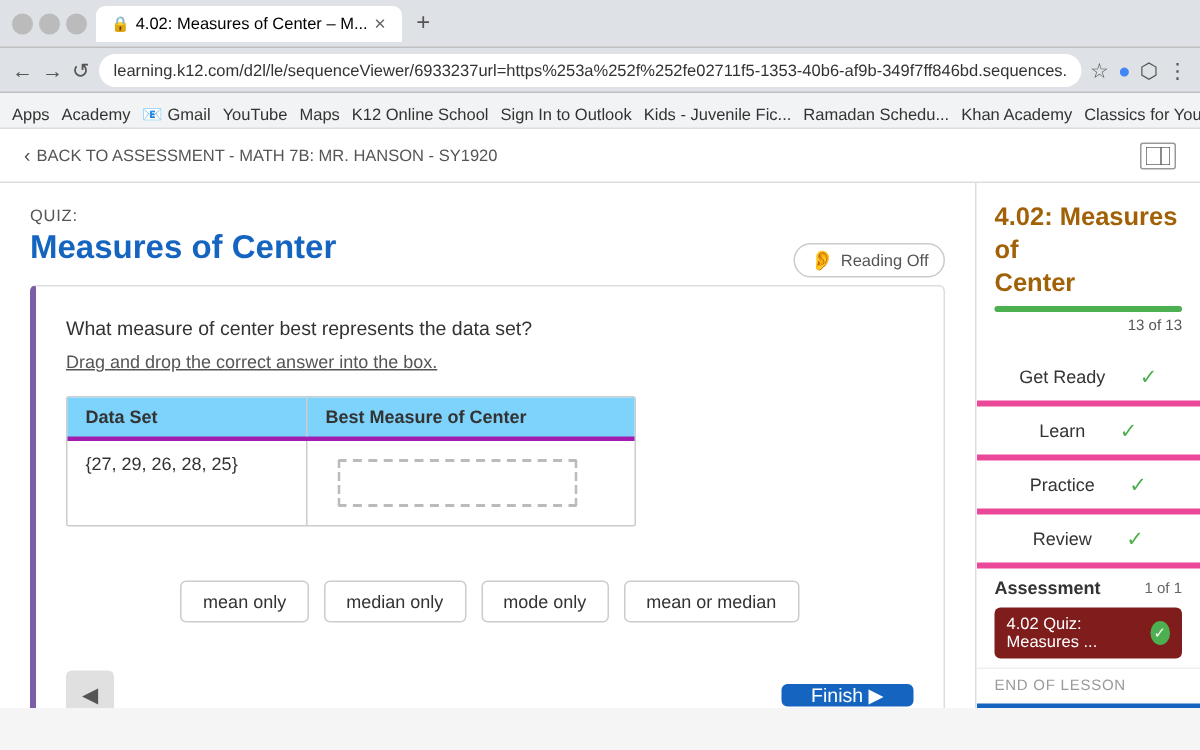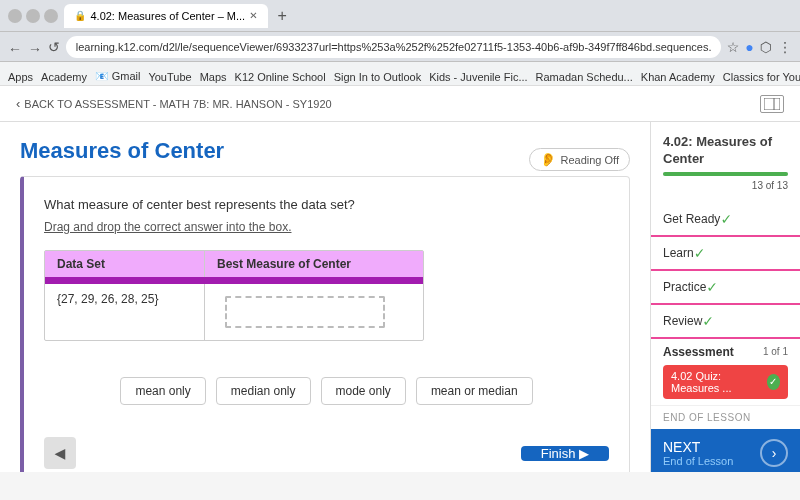--- a/index.html
+++ b/index.html
@@ -181,22 +181,22 @@
     .data-table {
       border: 1px solid #ccc;
       border-radius: 2px;
       display: inline-flex;
       flex-direction: column;
       margin-bottom: 24px;
       min-width: 380px;
     }
     .table-header {
       display: flex;
-      background: #f0abfc;
-      border-bottom: 7px solid #a21caf;
+      background: #7dd3fc;
+      border-bottom: 3px solid #a21caf;
     }
     .table-header-cell {
       padding: 6px 12px;
       font-weight: bold;
       font-size: 12px;
       color: #333;
       min-width: 160px;
     }
     .table-header-cell:first-child {
       border-right: 1px solid #ccc;
@@ -271,23 +271,23 @@
 
     
     .right-sidebar {
       width: 150px;
       background: #fff;
       border-left: 1px solid #ddd;
       padding: 12px 0;
       overflow-y: auto;
     }
     .sidebar-section-title {
-      font-size: 13px;
+      font-size: 17px;
       font-weight: bold;
-      color: #404040;
+      color: #a16207;
       padding: 0 12px 4px;
       line-height: 1.3;
     }
     .progress-bar-container {
       padding: 0 12px;
       margin-bottom: 12px;
     }
     .progress-bar-bg {
       background: #e0e0e0;
       height: 4px;
@@ -301,24 +301,25 @@
     }
     .progress-label {
       font-size: 10px;
       color: #555;
       text-align: right;
     }
 
     .sidebar-item {
       display: flex;
       align-items: center;
-      justify-content: flex-start;
+      justify-content: center;
       padding: 8px 12px;
       cursor: pointer;
-      border-bottom: 2px solid #ec4899;
+      border-bottom: 4px solid #ec4899;
+      gap: 23px;
     }
     .sidebar-item-label {
       font-size: 12px;
       color: #333;
     }
     .check-icon {
       color: #4caf50;
       font-size: 14px;
     }
 
@@ -335,21 +336,21 @@
     .assessment-label {
       font-size: 12px;
       font-weight: bold;
       color: #333;
     }
     .assessment-count {
       font-size: 10px;
       color: #666;
     }
     .assessment-item {
-      background: #ef4444;
+      background: #7f1d1d;
       color: #fff;
       border-radius: 4px;
       padding: 5px 8px;
       font-size: 11px;
       display: flex;
       align-items: center;
       justify-content: space-between;
     }
     .assessment-item-check {
       background: #4caf50;
@@ -451,20 +452,21 @@
       <svg width="16" height="12" viewBox="0 0 16 12">
         <rect x="0" y="0" width="16" height="12" rx="1" fill="none" stroke="#666" stroke-width="1"></rect>
         <line x1="10" y1="0" x2="10" y2="12" stroke="#666" stroke-width="1"></line>
       </svg>
     </div>
   </div>
 
   <div class="content-layout">
 
     <div class="main-area">
+      <div class="quiz-label">QUIZ:</div>
       <div class="quiz-title">Measures of Center</div>
 
       <div class="reading-toggle">
         <span class="ear-icon">👂</span>
         <span>Reading  Off</span>
       </div>
 
       <div class="quiz-card">
         <div class="question-text">What measure of center best represents the data set?</div>
         <div class="drag-instruction">Drag and drop the correct answer into the box.</div>

